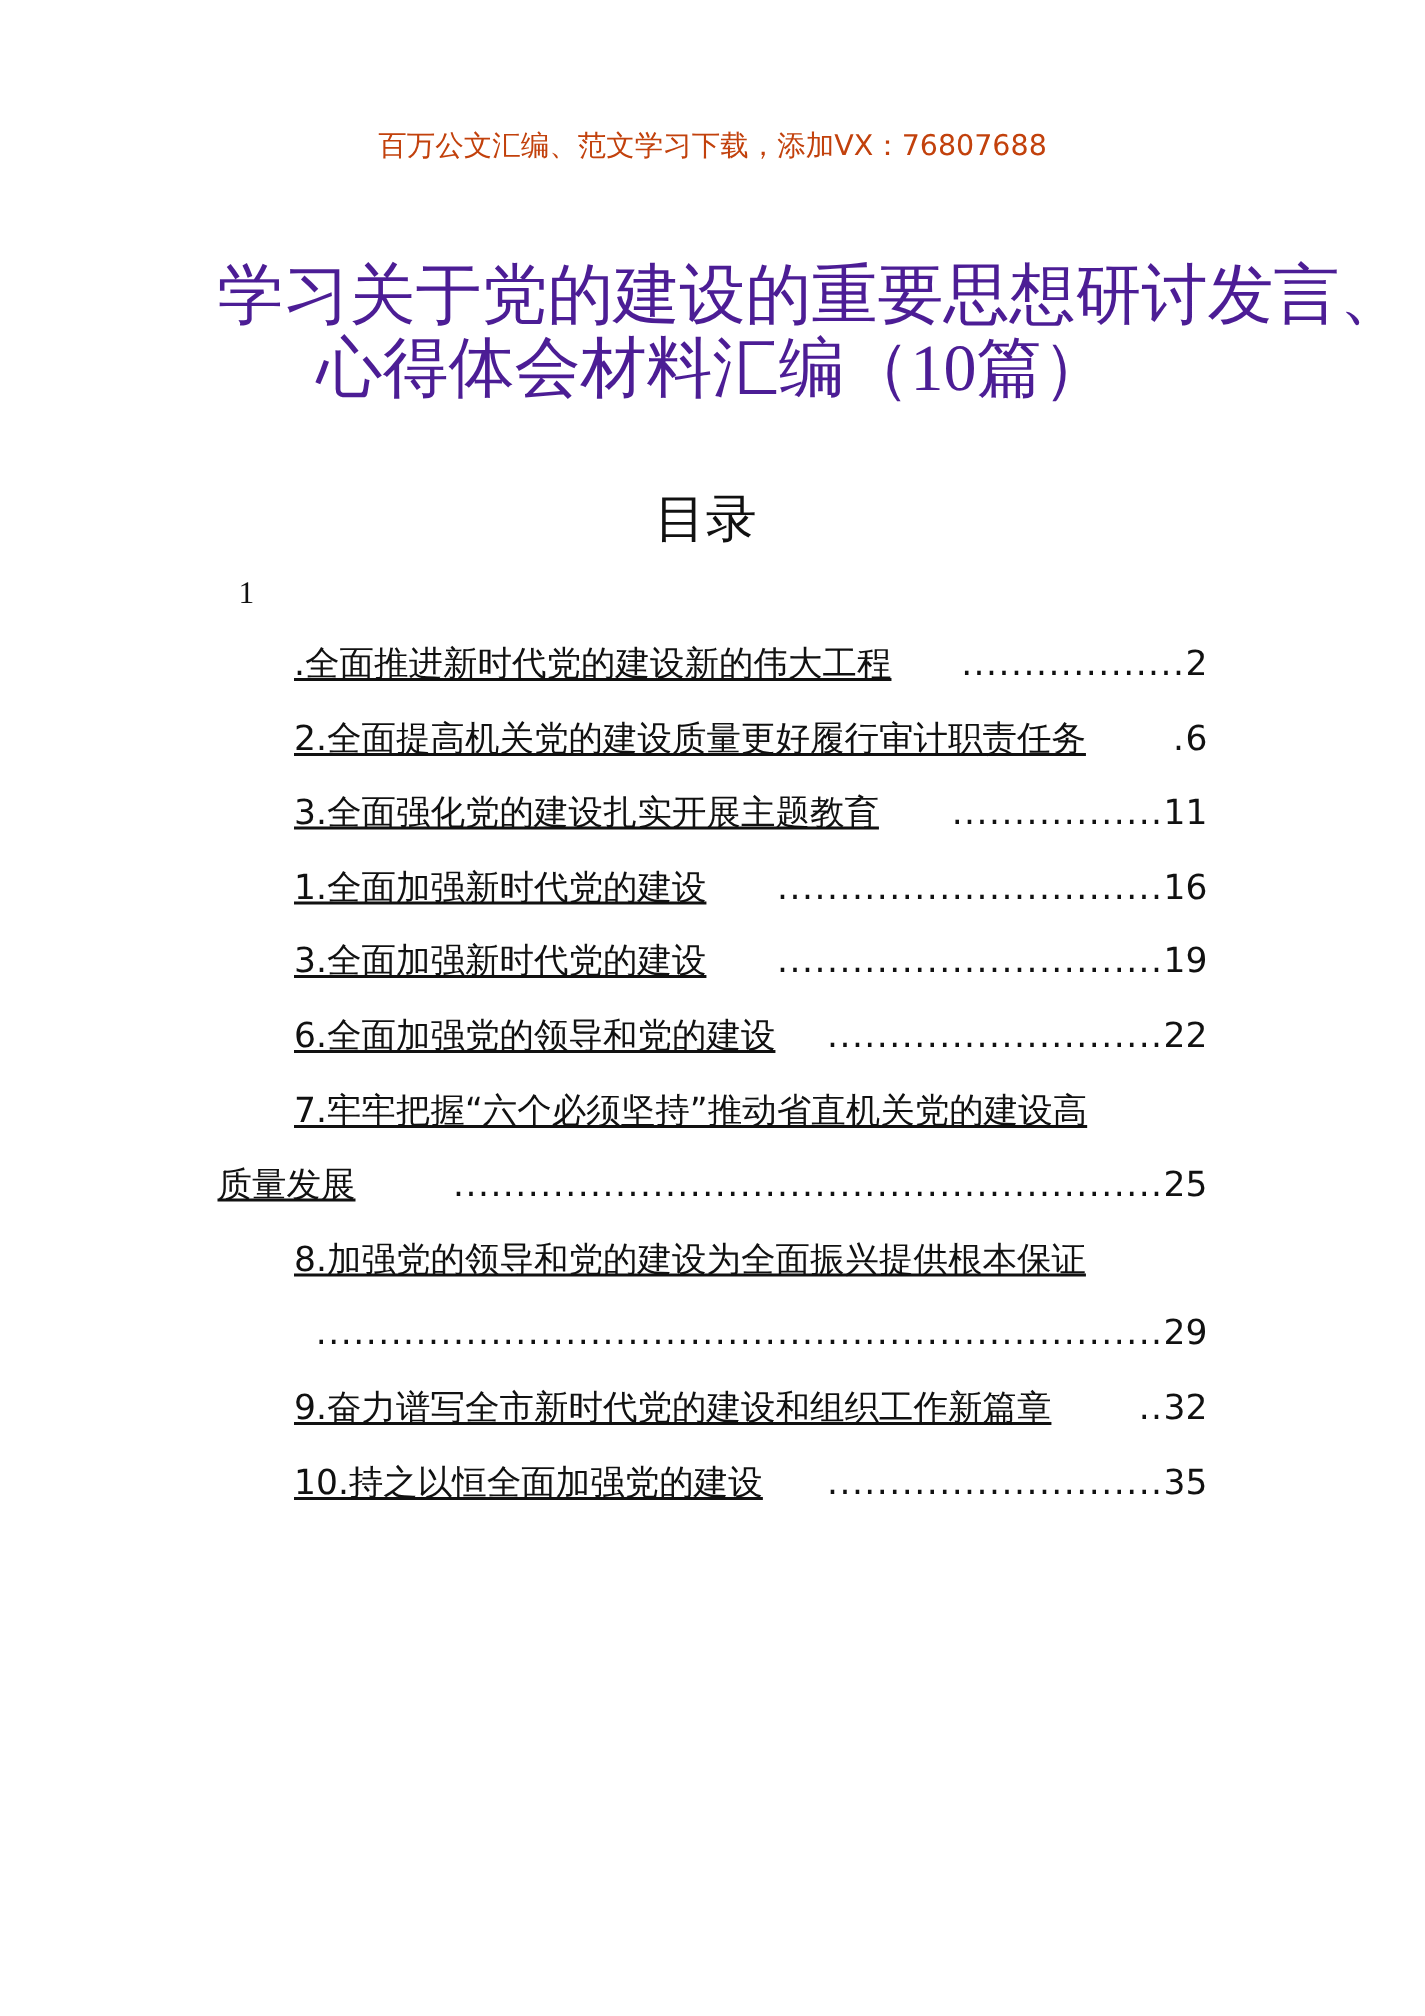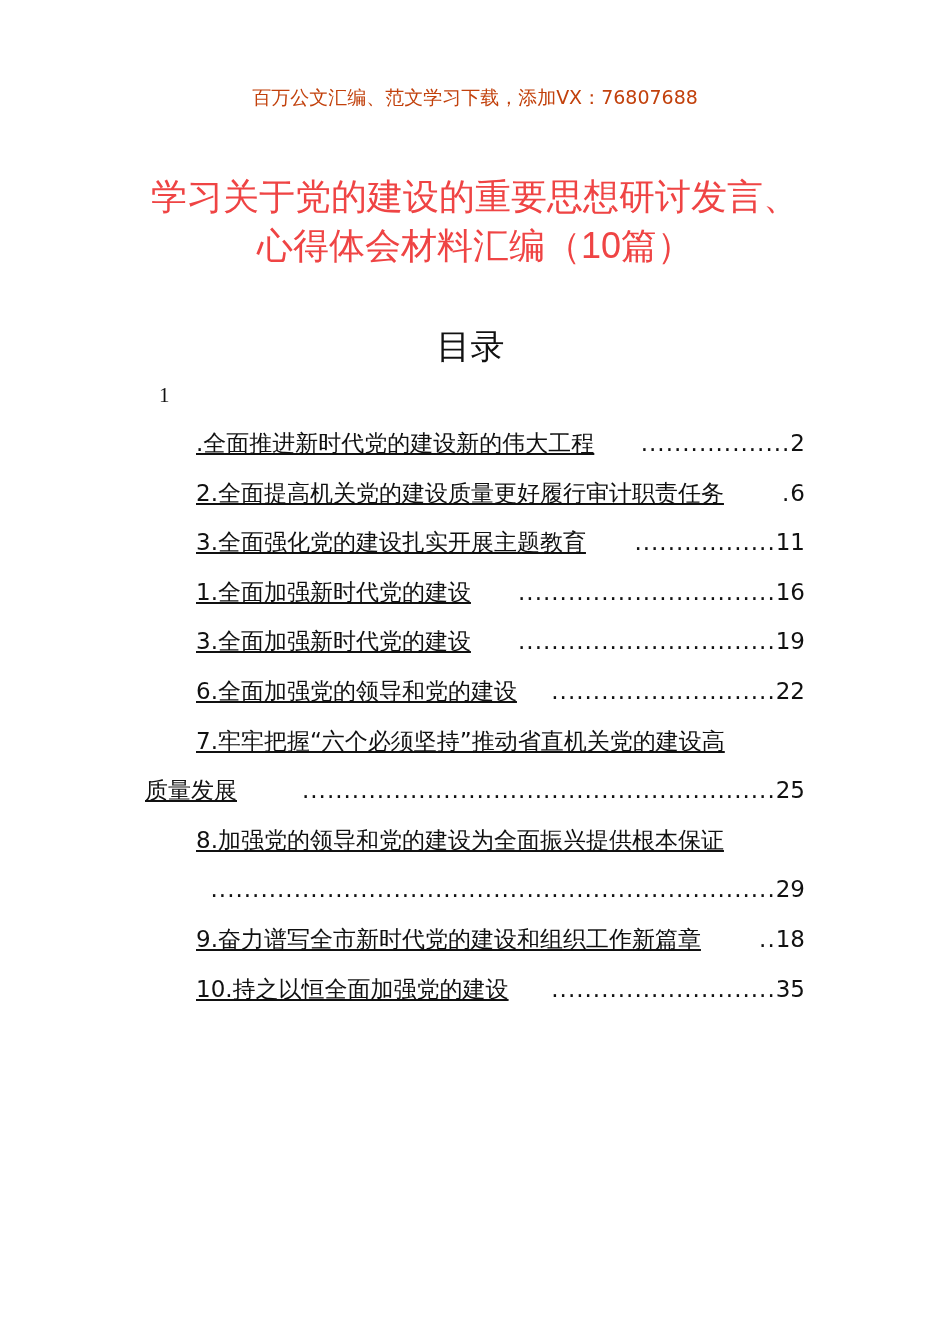--- a/index.html
+++ b/index.html
@@ -32,30 +32,30 @@
       line-height: 26px;
       color: #c2410c;
       letter-spacing: 0px;
     }
     .doc-title {
       position: absolute;
       top: 172px;
       left: 145px;
       width: 660px;
       text-align: center;
-      font-size: 36px;
+      font-size: 44px;
       line-height: 49px;
-      color: #ef4444;
+      color: #4c1d95;
     }
     .doc-title .line {
       display: block;
       white-space: nowrap;
     }
     .doc-title .num {
-      font-family: Liberation Sans, sans-serif;
+      font-family: Liberation Serif, serif;
     }
     .toc-heading {
       position: absolute;
       top: 322px;
       left: 0;
       width: 941px;
       text-align: center;
       font-size: 34px;
       line-height: 48px;
       color: #111111;
@@ -161,21 +161,21 @@
     <div class="toc-row indent">
       <span class="title">8.加强党的领导和党的建设为全面振兴提供根本保证</span>
     </div>
     <div class="toc-row">
       <span class="leader">....................................................................</span>
       <span class="page-num">29</span>
     </div>
     <div class="toc-row indent">
       <span class="title">9.奋力谱写全市新时代党的建设和组织工作新篇章</span>
       <span class="leader">..</span>
-      <span class="page-num">18</span>
+      <span class="page-num">32</span>
     </div>
     <div class="toc-row indent">
       <span class="title">10.持之以恒全面加强党的建设</span>
       <span class="leader">...........................</span>
       <span class="page-num">35</span>
     </div>
   </div>
 
 </div>
 

